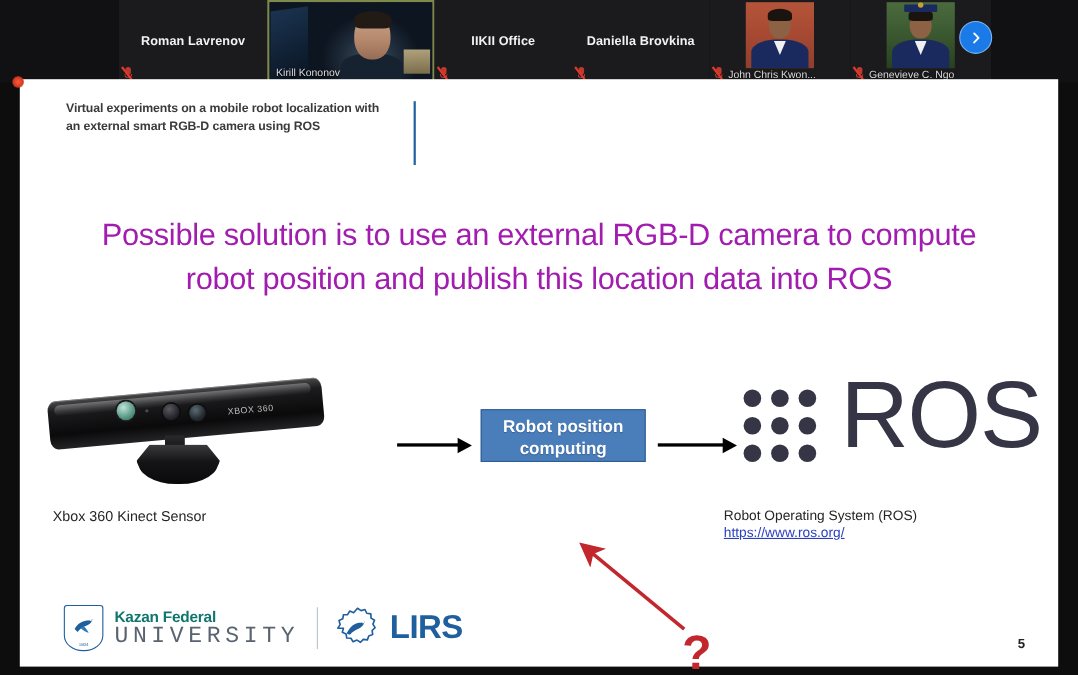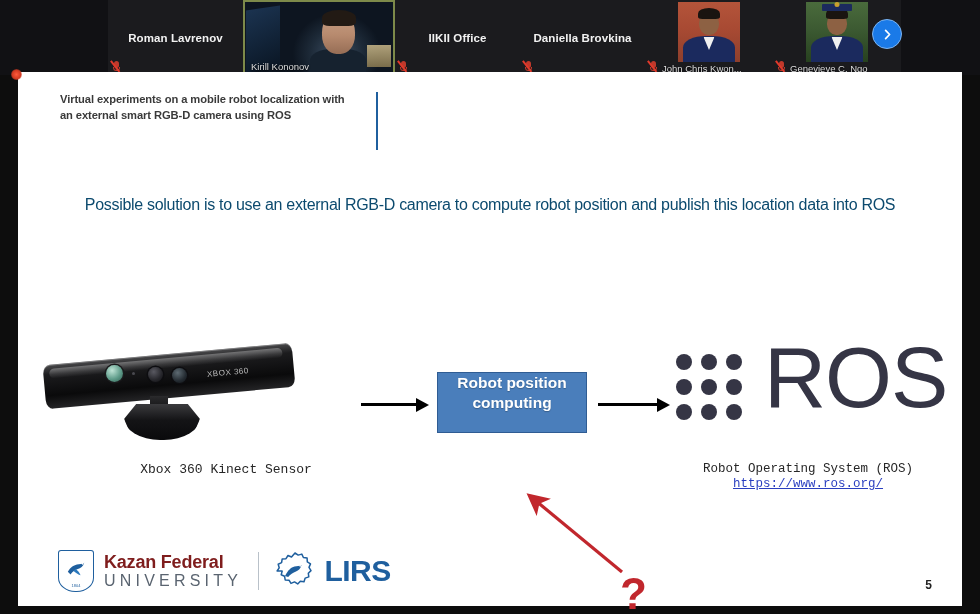--- a/index.html
+++ b/index.html
@@ -192,22 +192,22 @@
     font-size: 30px;
     font-weight: 400;
     letter-spacing: -.2px;
   }
 
   
   .statement {
     position: absolute; left: 60px; top: 122px;
     width: 824px;
     text-align: center;
-    color: #0c4a6e;
-    font-size: 16px;
+    color: #a21caf;
+    font-size: 28px;
     line-height: 1.42;
     font-weight: 400;
     letter-spacing: -.3px;
   }
 
   
   .diagram { position: absolute; left: 0; top: 262px; width: 944px; height: 175px; }
 
   
   .kinect { position: absolute; left: 26px; top: 14px; width: 250px; height: 100px; }
@@ -258,24 +258,22 @@
   .kinect .base {
     position: absolute; left: 80px; top: 56px;
     width: 76px; height: 36px;
     background: linear-gradient(180deg,#3b3b3e 0%, #141416 45%, #0a0a0c 100%);
     border-radius: 6px 6px 36px 36px / 6px 6px 22px 22px;
     clip-path: polygon(16% 0, 84% 0, 100% 42%, 88% 100%, 12% 100%, 0 42%);
   }
 
   .caption {
     position: absolute;
-    text-align: center;
     color: #262626;
     font-size: 13px;
-    font-family: Liberation Mono, monospace;
   }
   .caption.kinect-cap { left: 30px; top: 128px; width: 356px; }
   .caption.ros-cap { left: 640px; top: 128px; width: 300px; font-size: 12.5px; }
   .ros-link {
     display: block;
     color: #2a3fc0;
     text-decoration: underline;
     font-size: 12.5px;
     margin-top: 1px;
   }
@@ -291,24 +289,24 @@
     border-left: 13px solid #000;
   }
   .arrow.a1 { left: 343px; top: 62px; width: 68px; }
   .arrow.a1 .shaft { width: 57px; }
   .arrow.a2 { left: 580px; top: 62px; width: 72px; }
   .arrow.a2 .shaft { width: 60px; }
 
   
   .procbox {
     position: absolute; left: 419px; top: 38px;
-    width: 150px; height: 61px;
+    width: 150px; height: 48px;
     background: #4a7ebb;
     border: 1.5px solid #2f5c93;
-    display: flex; align-items: flex-start; justify-content: center;
+    display: flex; align-items: flex-end; justify-content: center;
     text-align: center;
   }
   .procbox span {
     color: #ffffff;
     font-size: 15.5px;
     font-weight: bold;
     line-height: 1.28;
     text-shadow: 0 1px 1px rgba(0,0,0,.25);
   }
 
@@ -356,22 +354,22 @@
   }
   .crest .griffin {
     position: absolute; left: 50%; top: 46%; transform: translate(-50%,-50%);
     width: 22px; height: 20px;
   }
   .crest .yr {
     position: absolute; left: 0; right: 0; bottom: 3px;
     text-align: center; font-size: 4px; color: #1f5f9e;
   }
   .kfu-text { line-height: 1; }
-  .kfu-1 { color: #7f1d1d; font-size: 18px; font-weight: bold; letter-spacing: -.2px; }
-  .kfu-2 { color: #5a6470; font-size: 16px; letter-spacing: 4.2px; margin-top: 2px; }
+  .kfu-1 { color: #0f766e; font-size: 14px; font-weight: bold; letter-spacing: -.2px; }
+  .kfu-2 { color: #5a6470; font-size: 21px; letter-spacing: 4.2px; margin-top: 2px; font-family: Liberation Mono, monospace; }
   .vline { width: 1.4px; height: 38px; background: #b9c1c9; margin: 0 16px; }
   .gear { width: 40px; height: 40px; margin-right: 9px; position: relative; }
   .lirs-text { color: #1f5f9e; font-size: 30px; font-weight: bold; letter-spacing: -.5px; }
 
   .slide-num {
     position: absolute; right: 30px; bottom: 14px;
     color: #222; font-size: 12px; font-weight: bold;
   }
 </style>
 </head>

